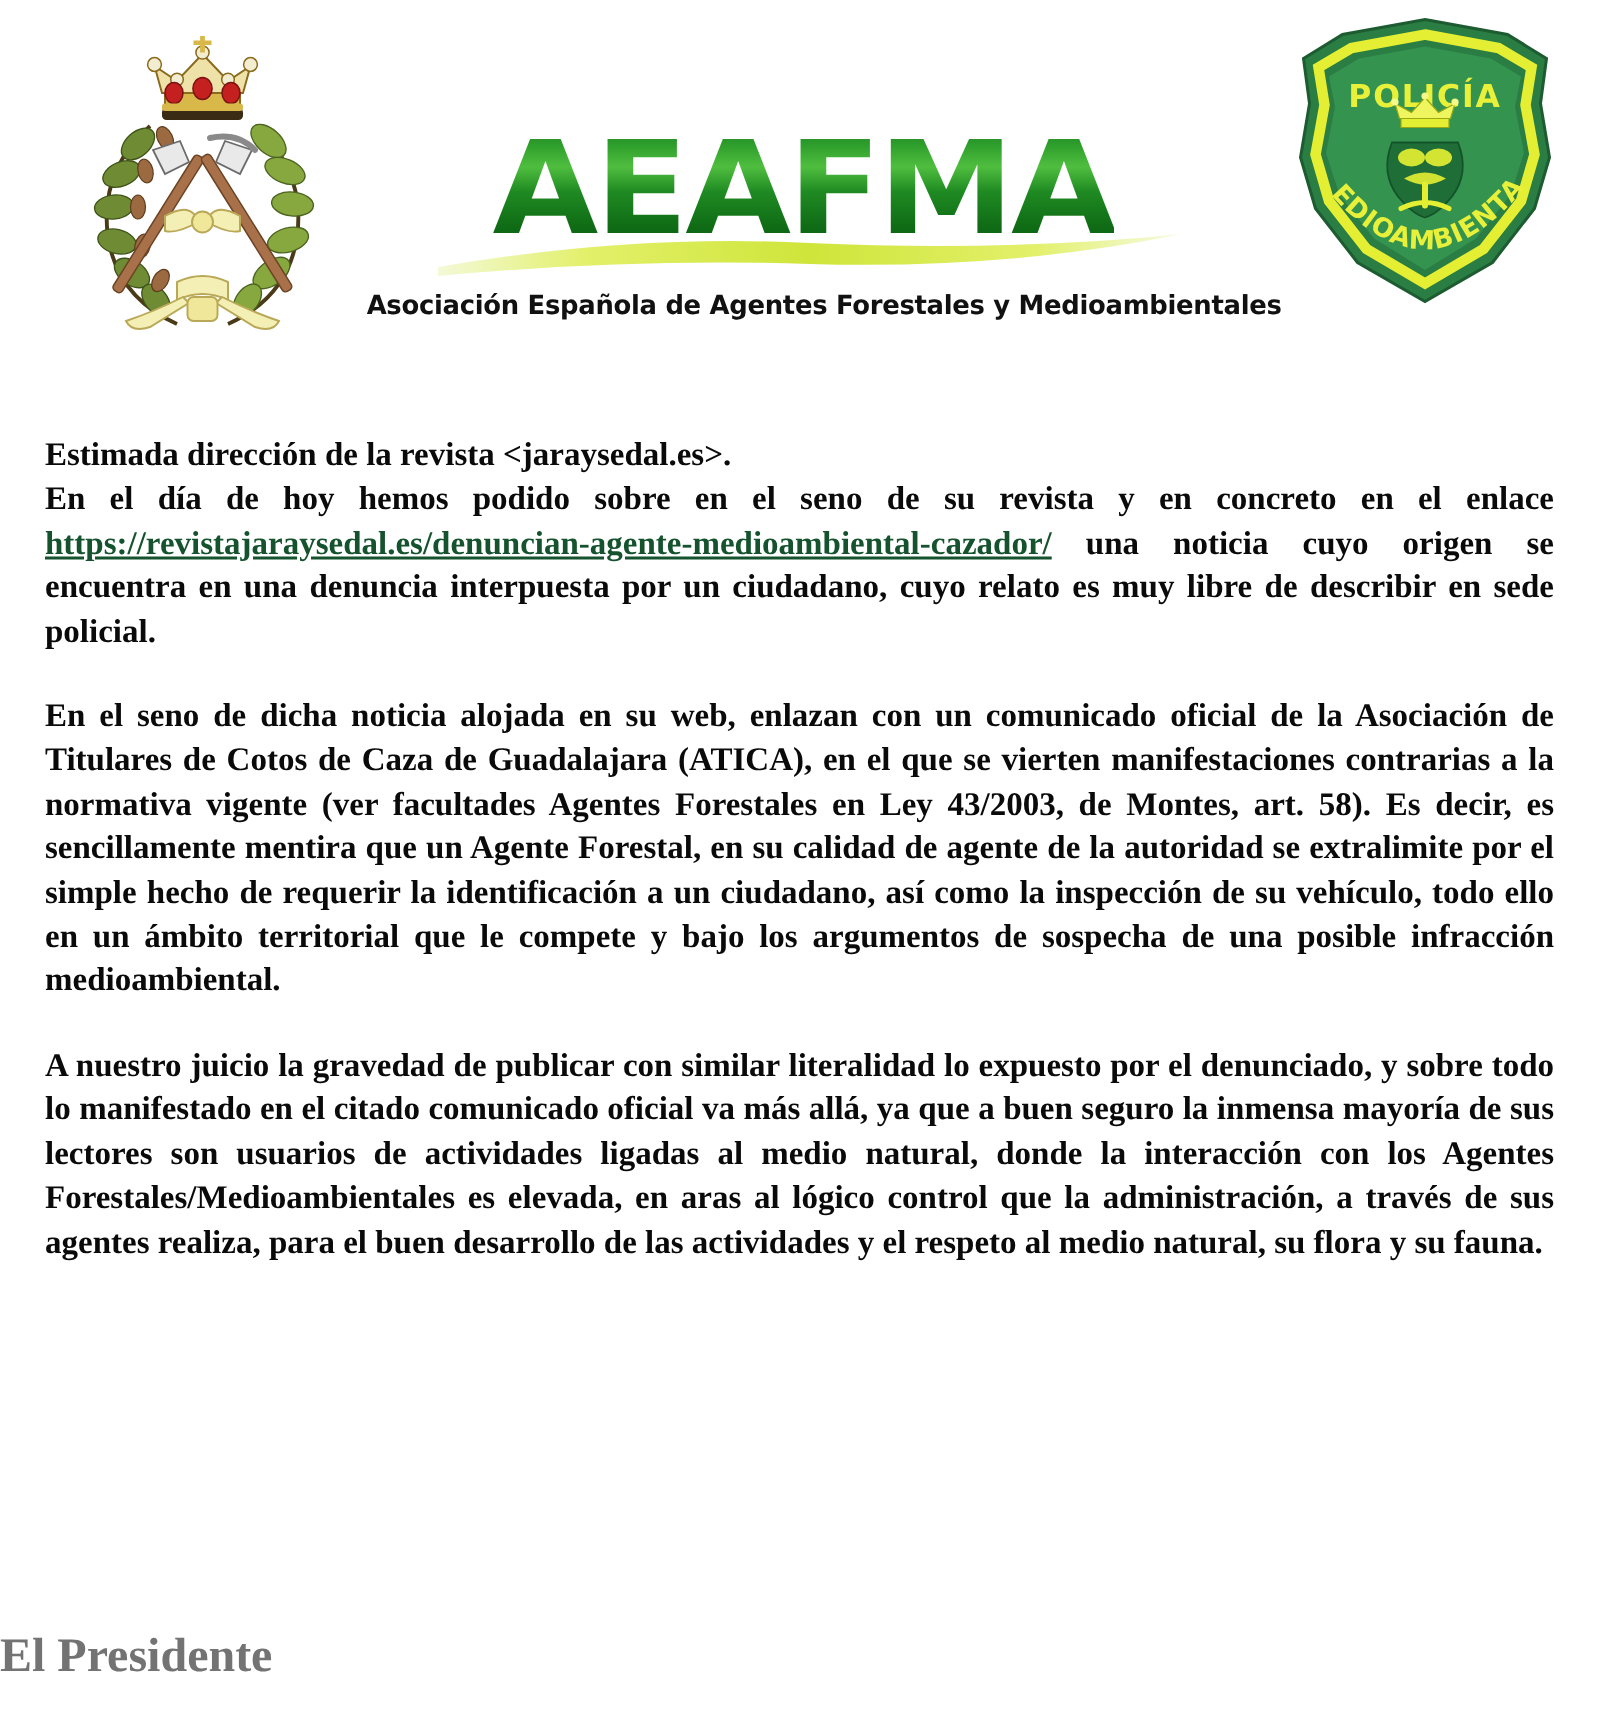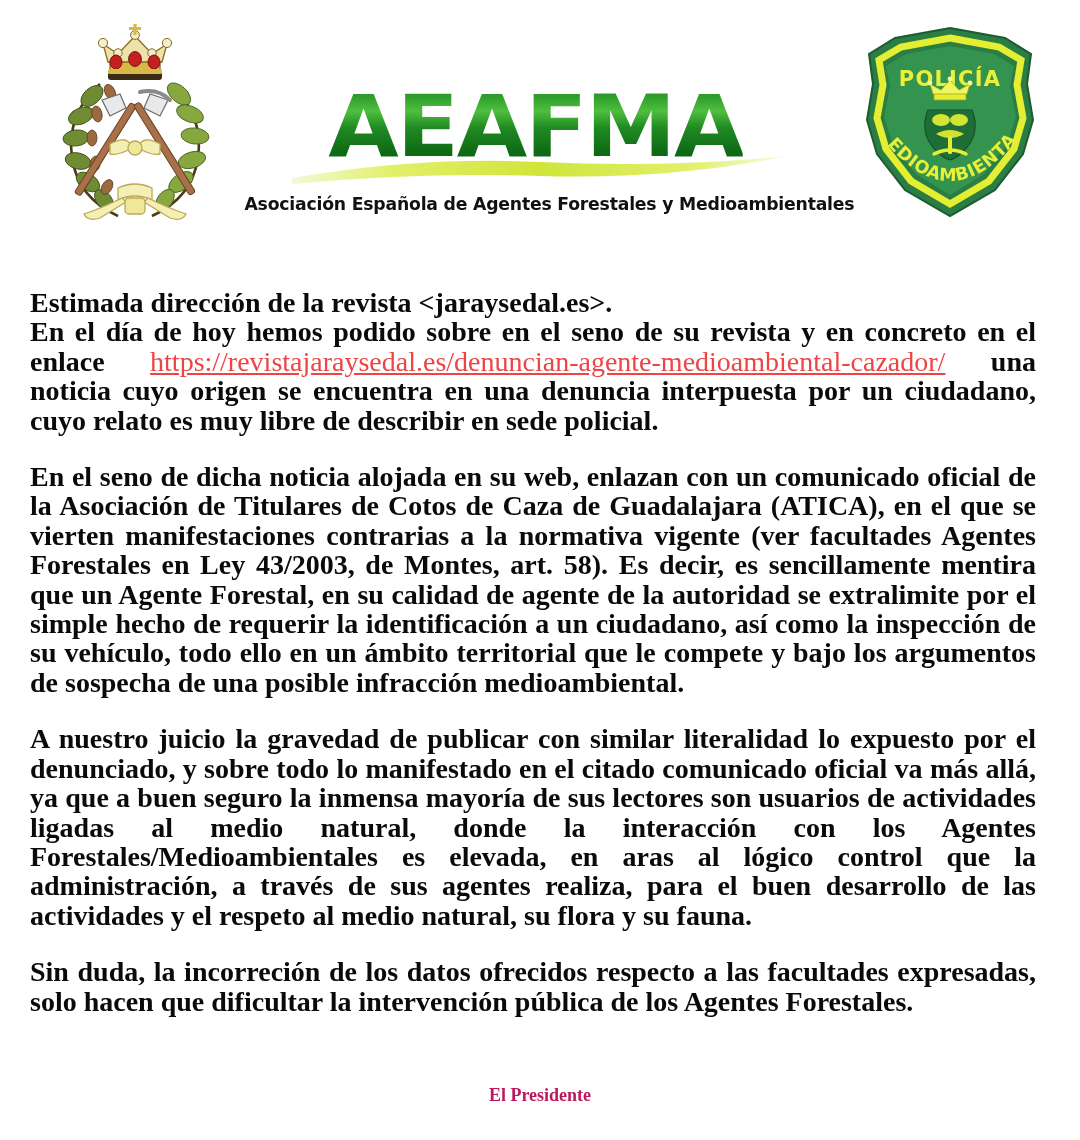--- a/index.html
+++ b/index.html
@@ -82,63 +82,62 @@
     color: #111111;
     margin-top: 4px;
     white-space: nowrap;
     transform: scaleX(0.985);
   }
 
   
   .emblem-right {
     position: absolute;
     left: 855px;
-    top: 24px;
+    top: 9px;
     width: 190px;
     height: 200px;
   }
 
   
   .letter {
     position: absolute;
     left: 30px;
     top: 288px;
     width: 1018px;
   }
   .para {
     font-family: "Liberation Serif", serif;
     font-weight: bold;
-    font-size: 28px;
+    font-size: 22px;
     line-height: 29.4px;
     text-align: justify;
     text-justify: inter-word;
     margin: 0 12px 27px 0;
     color: #0a0a0a;
     hyphens: none;
   }
   .para:last-child { margin-bottom: 0; }
   .para.tight { margin-bottom: 0; }
 
   .link {
-    color: #ef4444;
+    color: #14532d;
     text-decoration: underline;
-    font-weight: normal;
+    font-weight: bold;
     font-family: "Liberation Serif", serif;
   }
 
   .signature {
     position: absolute;
     left: 0;
     top: 1085px;
     width: 1080px;
-    text-align: center;
-    font-family: "Liberation Serif", serif;
-    font-weight: bold;
-    font-size: 18px;
-    color: #be185d;
+    font-family: "Liberation Serif", serif;
+    font-weight: bold;
+    font-size: 32px;
+    color: #737373;
   }
 </style>
 </head>
 <body>
 
 <div class="header">
 
   <div class="emblem-left">
     <svg viewBox="0 0 190 205" width="190" height="205" aria-hidden="true">
 
@@ -273,17 +272,16 @@
 <div class="letter">
 
   <p class="para tight">Estimada dirección de la revista &lt;jaraysedal.es&gt;.</p>
 
   <p class="para"><span>En el día de hoy hemos podido sobre en el seno de su revista y en concreto en el enlace </span><a class="link" href="#">https://revistajaraysedal.es/denuncian-agente-medioambiental-cazador/</a><span> una noticia cuyo origen se encuentra en una denuncia interpuesta por un ciudadano, cuyo relato es muy libre de describir en sede policial.</span></p>
 
   <p class="para">En el seno de dicha noticia alojada en su web, enlazan con un comunicado oficial de la Asociación de Titulares de Cotos de Caza de Guadalajara (ATICA), en el que se vierten manifestaciones contrarias a la normativa vigente (ver facultades Agentes Forestales en Ley 43/2003, de Montes, art. 58). Es decir, es sencillamente mentira que un Agente Forestal, en su calidad de agente de la autoridad se extralimite por el simple hecho de requerir la identificación a un ciudadano, así como la inspección de su vehículo, todo ello en un ámbito territorial que le compete y bajo los argumentos de sospecha de una posible infracción medioambiental.</p>
 
   <p class="para">A nuestro juicio la gravedad de publicar con similar literalidad lo expuesto por el denunciado, y sobre todo lo manifestado en el citado comunicado oficial va más allá, ya que a buen seguro la inmensa mayoría de sus lectores son usuarios de actividades ligadas al medio natural, donde la interacción con los Agentes Forestales/Medioambientales es elevada, en aras al lógico control que la administración, a través de sus agentes realiza, para el buen desarrollo de las actividades y el respeto al medio natural, su flora y su fauna.</p>
 
-  <p class="para">Sin duda, la incorreción de los datos ofrecidos respecto a las facultades expresadas, solo hacen que dificultar la intervención pública de los Agentes Forestales.</p>
 
 </div>
 
 <div class="signature">El Presidente</div>
 
 </body></html>

